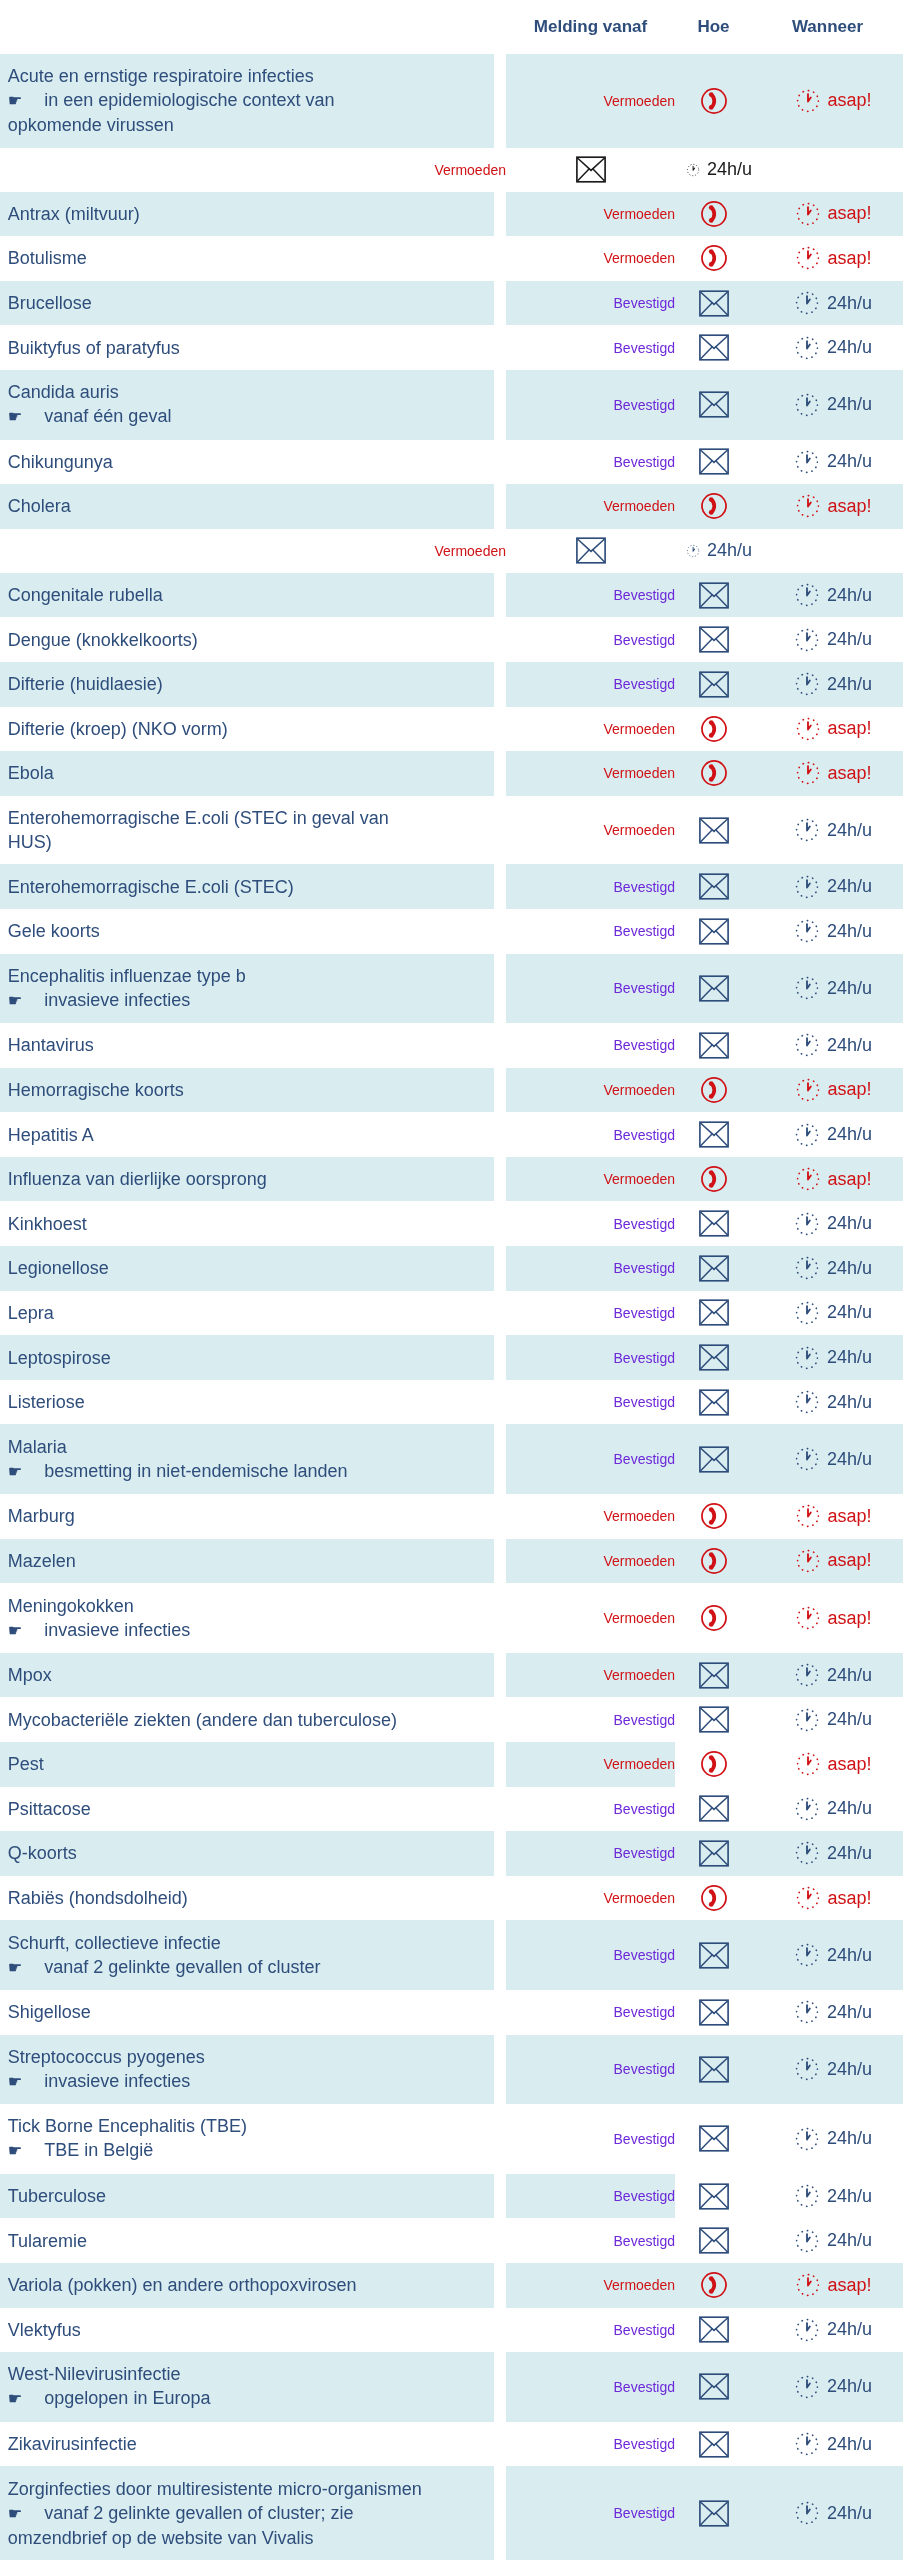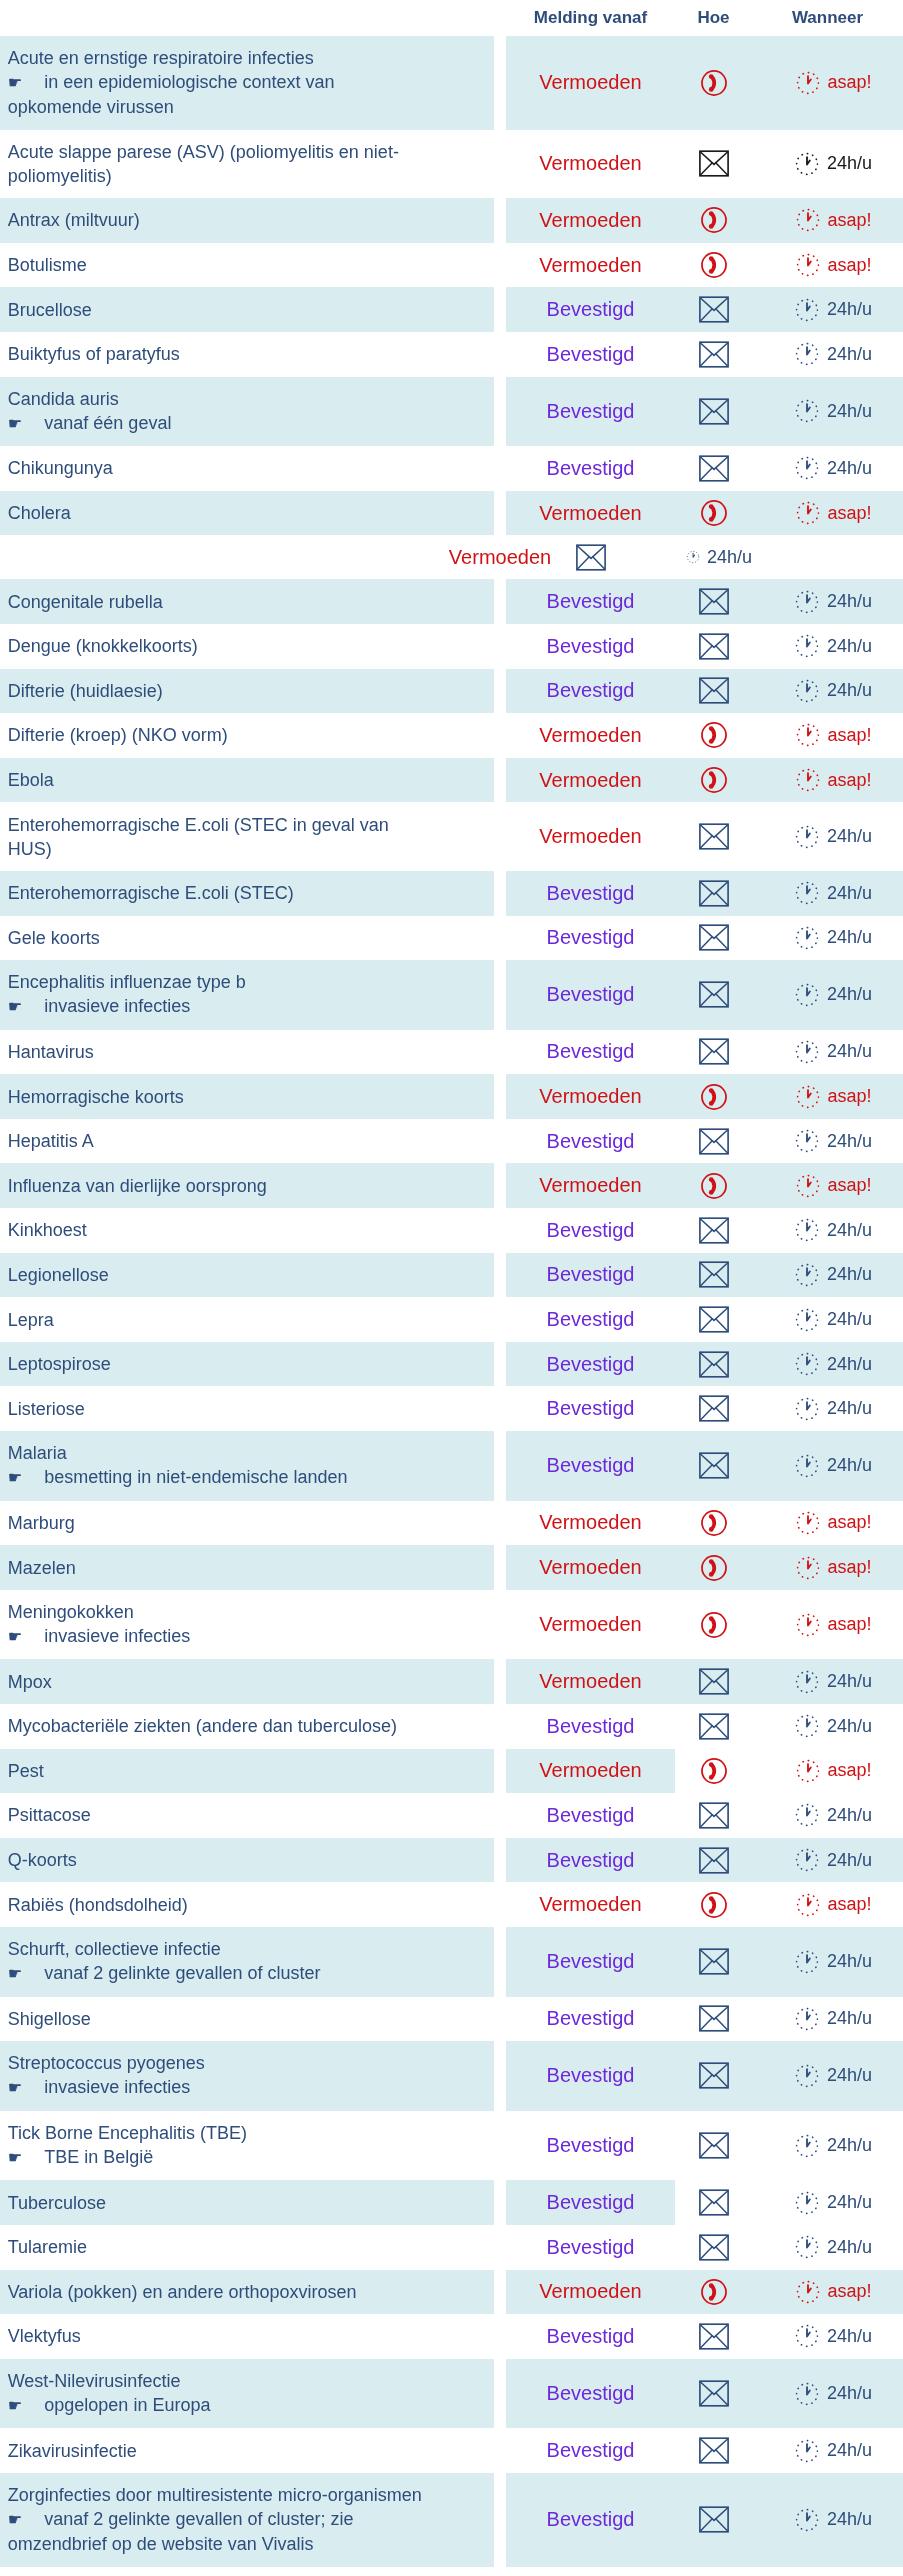--- a/index.html
+++ b/index.html
@@ -9,21 +9,21 @@
     background:#ffffff;
     font-family:"Liberation Sans", sans-serif;
     color:#2e4d7b;
     box-sizing:border-box;
   }
   .grid-cols {
     display:grid;
     grid-template-columns:494px 12px 169px 77px 151px;
   }
   
-  .header-row { height:36px; align-items:center; }
+  .header-row { height:54px; align-items:center; }
   .hcell { font-weight:bold; font-size:17px; color:#2e4d7b; }
   .hcell.center { text-align:center; }
   
   .row { min-height:44px; align-items:stretch; }
   .cell { display:flex; align-items:center; box-sizing:border-box; background:transparent; }
   .cell-name {
     padding:10.3px 65px 10.3px 7.7px;
     display:block;
     font-weight:normal;
     font-size:18px;
@@ -31,21 +31,21 @@
     color:#2e4d7b;
   }
   .cell-name .dname { display:inline; }
   .dnote { display:block; }
   .pointer {
     font-family:"DejaVu Sans", sans-serif;
     font-size:16.3px;
     margin-right:22px;
     color:#2e4d7b;
   }
-  .cell-status { justify-content:center; font-size:20px; }
+  .cell-status { justify-content:flex-end; font-size:14px; }
   .status-red { color:#d01216; }
   .status-blue { color:#6d28d9; }
   .cell-hoe { justify-content:center; }
   .cell-wanneer { justify-content:center; padding-left:11px; font-size:18px; }
   .when-text { margin-left:6.8px; }
   .accent-red { color:#d01216; }
   .accent-blue { color:#2e4d7b; }
   .accent-black { color:#1a1a1a; }
   
   .band-full .cell-name,
@@ -94,24 +94,20 @@
     <div class="cell cell-wanneer accent-red">
           <svg class="svg-icon icon-clock" viewBox="0 0 24 24">
     <circle cx="12" cy="12" r="9.6" fill="none" stroke="currentColor" stroke-width="1.5" stroke-dasharray="0.3 4.73" stroke-linecap="round"></circle>
     <path d="M12 12.4 L12 5.6 M12 12.4 L14.6 8.8" fill="none" stroke="currentColor" stroke-width="1.7" stroke-linecap="round"></path>
   </svg>
       <span class="when-text">asap!</span>
     </div>
   </div>
 
   <div class="grid-cols row">
-    <div class="cell cell-name">
-      <span class="dname">Acute slappe parese (ASV) (poliomyelitis en niet-poliomyelitis)</span>
-      
-    </div>
     <div class="cell cell-gutter"></div>
     <div class="cell cell-status status-red">
       <span class="status-text">Vermoeden</span>
     </div>
     <div class="cell cell-hoe accent-black">
           <svg class="svg-icon icon-mail" viewBox="0 0 24 20">
     <rect x="2.6" y="1.8" width="18.8" height="16.4" fill="none" stroke="currentColor" stroke-width="1.1"></rect>
     <path d="M2.8 2.2 L12 10.6 L21.2 2.2" fill="none" stroke="currentColor" stroke-width="1"></path>
     <path d="M2.8 17.8 L11 9.4 M21.2 17.8 L13 9.4" fill="none" stroke="currentColor" stroke-width="1"></path>
   </svg>

